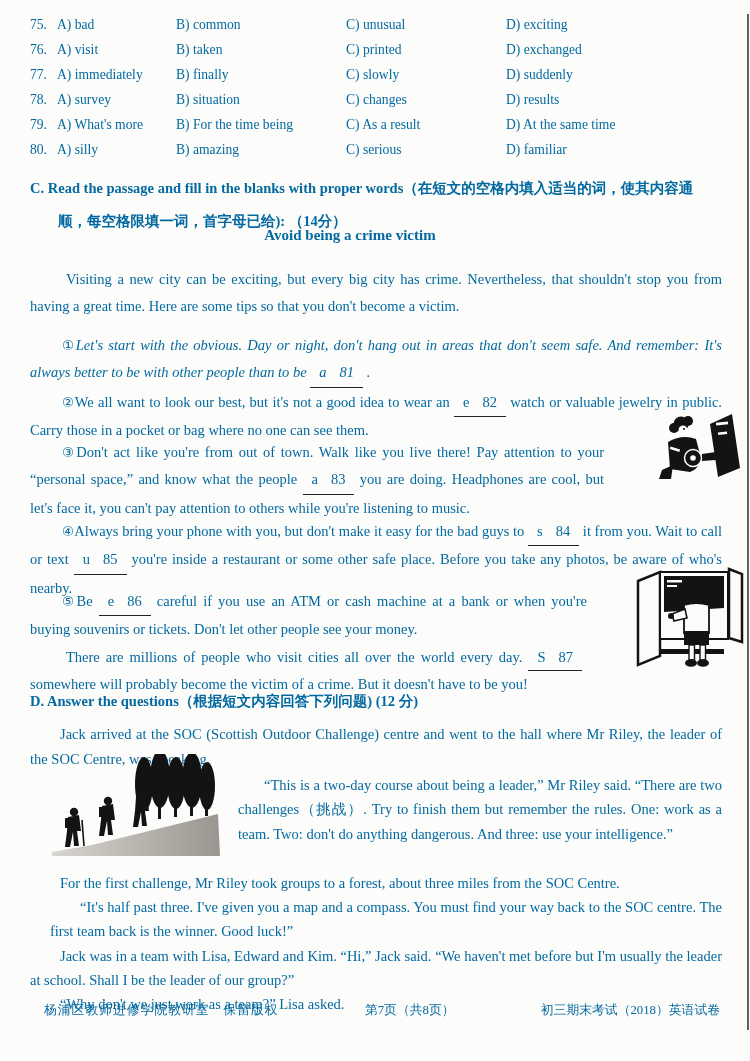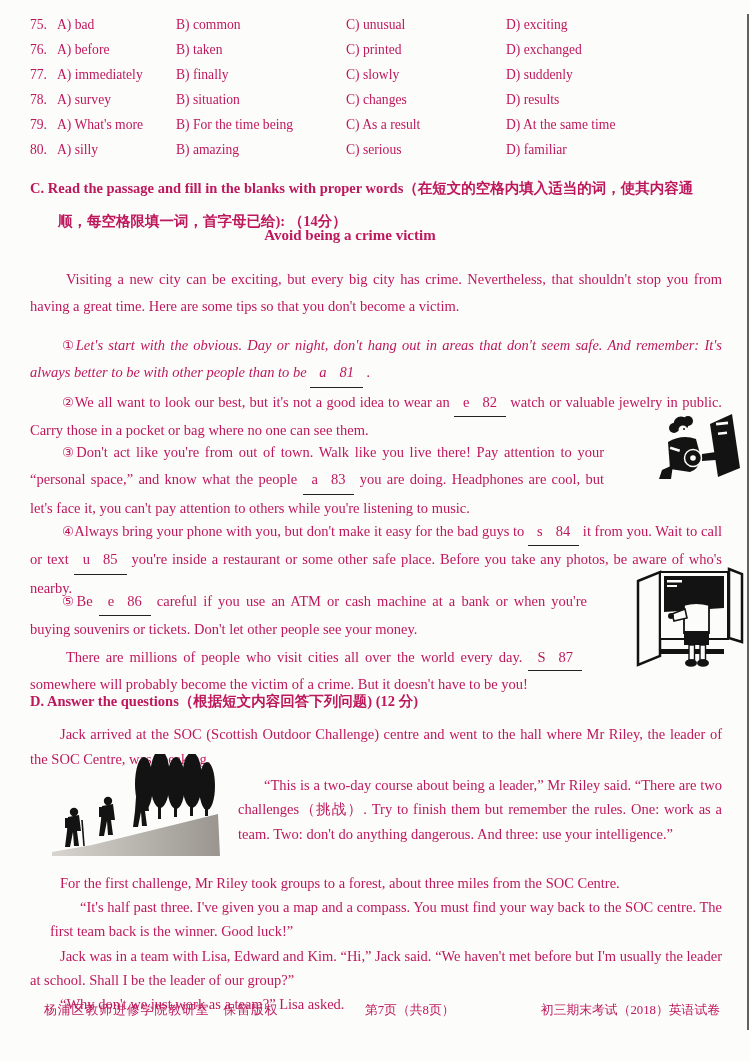--- a/index.html
+++ b/index.html
@@ -1,18 +1,18 @@
 <!DOCTYPE html>
 <html><head>
 <meta charset="utf-8">
 <style>
   html,body{margin:0;padding:0;background:#d8d8d8;}
   .page{
     position:relative;width:750px;height:1061px;background:#fcfcfa;
-    font-family:"Liberation Serif","DejaVu Serif",serif;color:#be185d;
+    font-family:"Liberation Serif","DejaVu Serif",serif;color:#0369a1;
     overflow:hidden;margin:0 auto;
   }
   .abs{position:absolute;left:30px;right:28px;}
   
   .opt-table{top:12px;}
   .opt-row{display:grid;grid-template-columns:146px 170px 160px auto;height:25px;align-items:center;font-size:13.6px;}
   .opt-num{display:inline-block;width:27px;}
   
   .sec-heading{font-weight:bold;font-size:14.5px;line-height:33px;padding-left:28px;text-indent:-28px;}
   .c-heading{top:172px;}
@@ -56,21 +56,21 @@
 <div class="page">
 
   <div class="abs opt-table">
     <div class="opt-row">
       <span><span class="opt-num">75.</span><span>A) bad</span></span>
       <span>B) common</span>
       <span>C) unusual</span>
       <span>D) exciting</span>
     </div>
     <div class="opt-row">
-      <span><span class="opt-num">76.</span><span>A) before</span></span>
+      <span><span class="opt-num">76.</span><span>A) visit</span></span>
       <span>B) taken</span>
       <span>C) printed</span>
       <span>D) exchanged</span>
     </div>
     <div class="opt-row">
       <span><span class="opt-num">77.</span><span>A) immediately</span></span>
       <span>B) finally</span>
       <span>C) slowly</span>
       <span>D) suddenly</span>
     </div>

